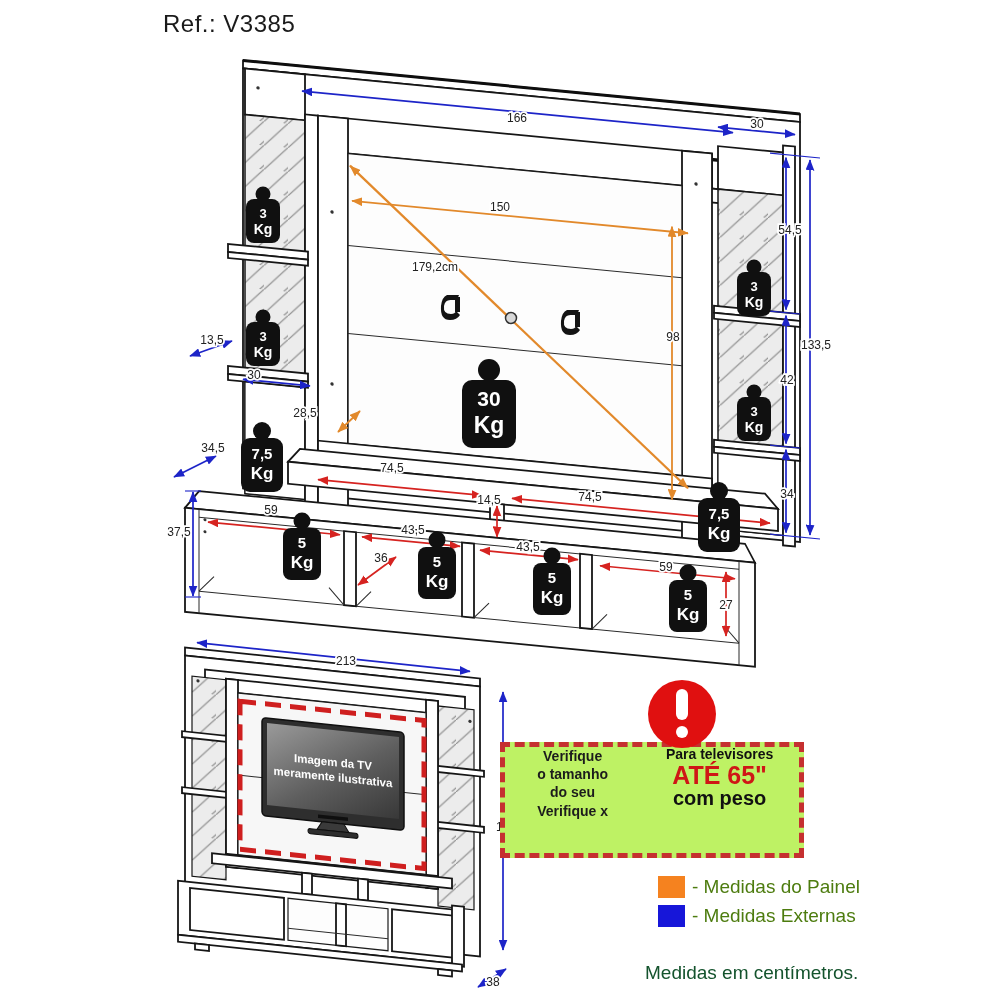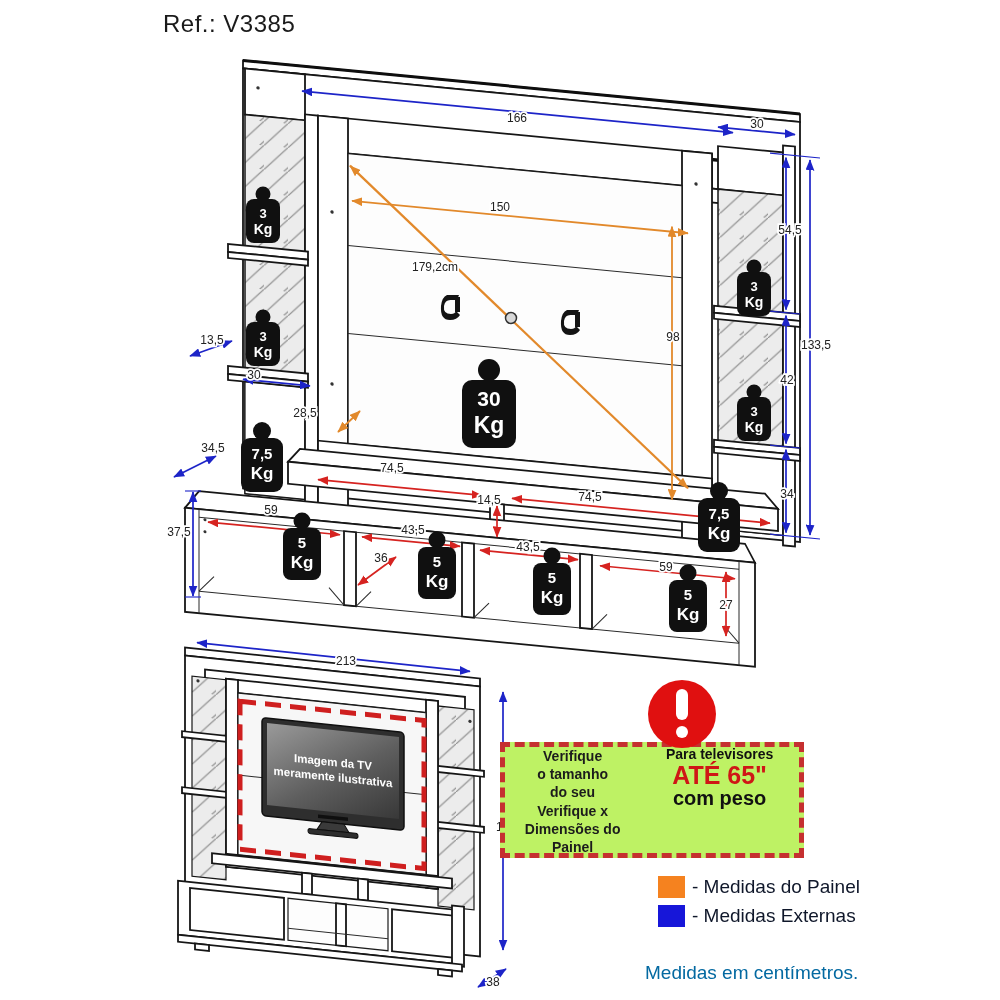--- a/index.html
+++ b/index.html
@@ -25,22 +25,22 @@
   .spec .s2{font-size:25px;font-weight:bold;color:#cf1616;}
   .spec .s3{font-size:20px;font-weight:bold;color:#111;}
   .spec .s4{font-size:25px;font-weight:bold;color:#cf1616;}
   
   #legend{left:658px;top:874px;z-index:2;}
   .lrow{display:flex;align-items:center;height:25px;margin-bottom:4px;}
   .swatch{width:27px;height:22px;margin-right:7px;flex:none;}
   .sw-panel{background:#f5821f;}
   .sw-int{background:#ec1313;}
   .sw-ext{background:#1716d9;}
-  .ltext{font-size:19px;color:#0f172a;white-space:nowrap;}
-  #units-note{left:645px;top:962px;font-size:19px;color:#0369a1;white-space:nowrap;}
+  .ltext{font-size:19px;color:#4d7c0f;white-space:nowrap;}
+  #units-note{left:645px;top:962px;font-size:19px;color:#14532d;white-space:nowrap;}
 </style>
 </head>
 <body>
 
 <div id="page-title" class="abs">Ref.: V3385</div>
 
 <svg class="abs" style="left:0;top:0" width="1000" height="1000" viewBox="0 0 1000 1000">
   <defs>
     <pattern id="hatch" width="24" height="24" patternUnits="userSpaceOnUse">
       <rect width="24" height="24" fill="#ececec"></rect>
@@ -339,21 +339,20 @@
   <div class="bar"></div>
   <div class="dot"></div>
 </div>
 
 <div id="warning-box" class="abs">
   <div class="check">
     <div>Verifique</div>
     <div>o tamanho</div>
     <div>do seu</div>
     <div>Verifique x</div>
-    <div>Dimensões do Painel</div>
   </div>
   <div class="spec">
     <div class="s1">Para televisores</div>
     <div class="s2">ATÉ 65"</div>
     <div class="s3">com peso</div>
   </div>
 </div>
 
 <div id="legend" class="abs">
   <div class="lrow">

